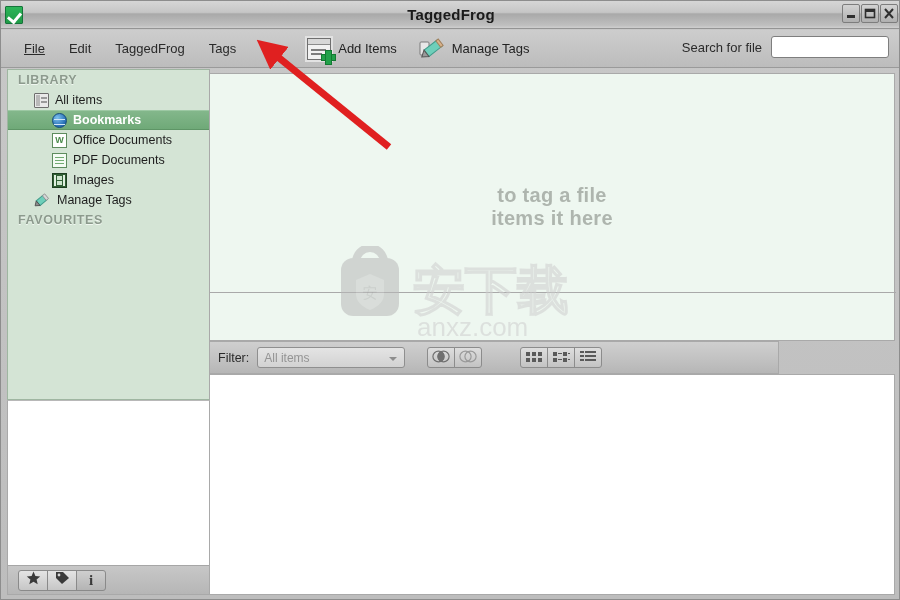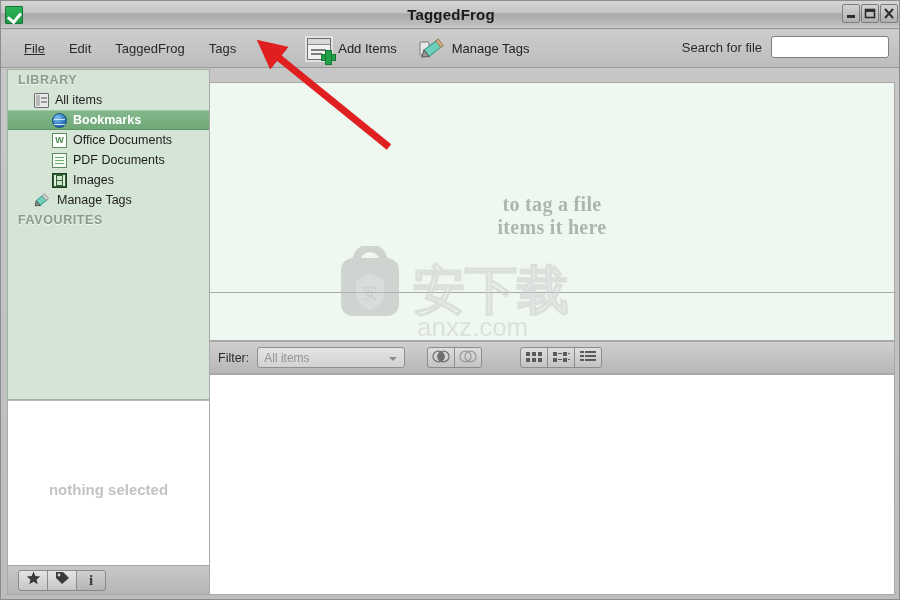--- a/index.html
+++ b/index.html
@@ -246,26 +246,25 @@
     position: relative; cursor: pointer;
     display: flex; align-items: center; justify-content: center;
     margin-left: -1px;
   }
   .dt-btn:first-child { margin-left: 0; border-radius: 3px 0 0 3px; }
   .dt-btn:last-child  { border-radius: 0 3px 3px 0; }
   .dt-btn.active { background: linear-gradient(to bottom,#cfcfcf,#b4b4b4); }
 
   
   #dropzone {
-    position: absolute; left: 203px; top: 13px;
+    position: absolute; left: 203px; top: 4px;
     width: 685px; height: 224px;
     background: #eef7f0;
     border: 1px solid #a9a9a9; border-left: none;
     overflow: hidden;
-    font-family: Liberation Serif, serif;
   }
   #drop-text {
     position: absolute; left: 0; right: 0; top: 110px;
     text-align: center;
     font-size: 20px; font-weight: bold; color: #aeb5ae;
     line-height: 23px;
     letter-spacing: .3px;
   }
   #dropzone-split {
     position: absolute; left: 203px; top: 223px;
@@ -274,21 +273,21 @@
   #dropzone-lower {
     position: absolute; left: 203px; top: 224px;
     width: 685px; height: 48px;
     background: #eef7f0;
     border: 1px solid #a9a9a9; border-left: none; border-top: none;
   }
 
   
   #filterbar {
     position: absolute; left: 203px; top: 272px;
-    width: 685px; height: 33px;
+    width: 569px; height: 33px;
     background: linear-gradient(to bottom,#cfcfcf 0%,#c2c2c2 55%,#b6b6b6 100%);
     border: 1px solid #a9a9a9; border-left: none;
     display: flex; align-items: center;
   }
   #filter-label { font-size: 12.5px; color: #2a2a2a; margin-left: 8px; }
   #filter-select {
     width: 148px; height: 21px; margin-left: 8px;
     background: linear-gradient(to bottom,#e4e4e4,#d2d2d2);
     border: 1px solid #8f8f8f; border-radius: 3px;
     position: relative;
@@ -444,21 +443,20 @@
             </g>
           </svg>
         </span>
         <span>Manage Tags</span>
       </div>
 
       <div class="side-header">FAVOURITES</div>
     </div>
 
     <div id="detail-panel">
-      <div id="nothing-selected">nothing selected</div>
       <div id="detail-tabs">
         <div class="dt-btn">
           <span>
             <svg width="15" height="14" viewBox="0 0 15 14">
               <polygon points="7.5,0.6 9.4,5 14.2,5.4 10.6,8.6 11.7,13.3 7.5,10.8 3.3,13.3 4.4,8.6 0.8,5.4 5.6,5" fill="#3a3a3a"></polygon>
             </svg>
           </span>
         </div>
         <div class="dt-btn">
           <span>

